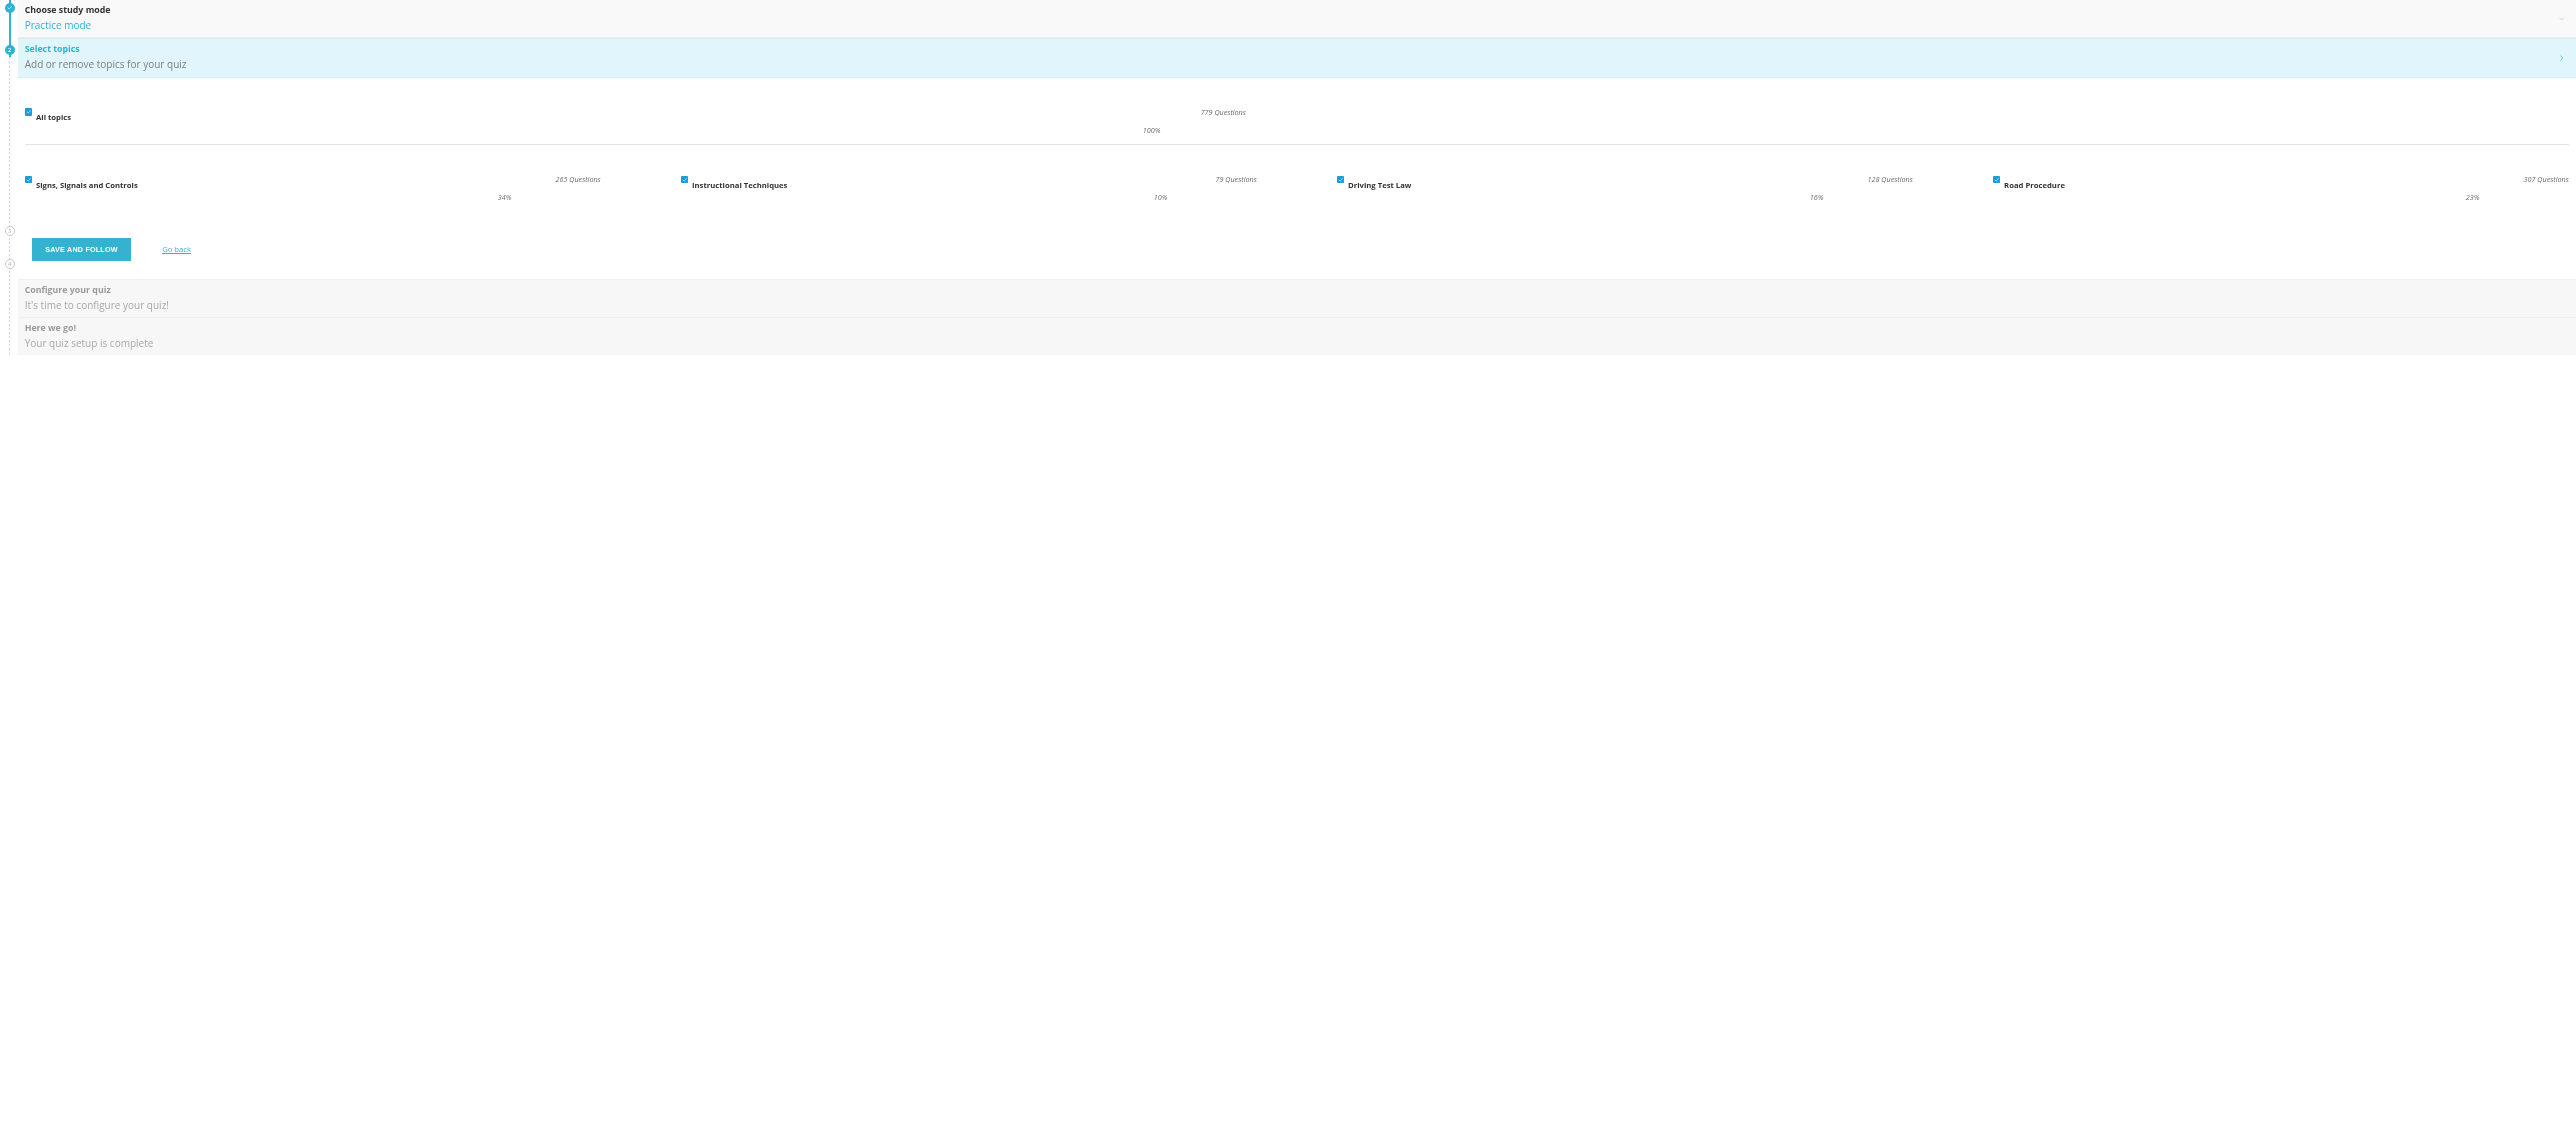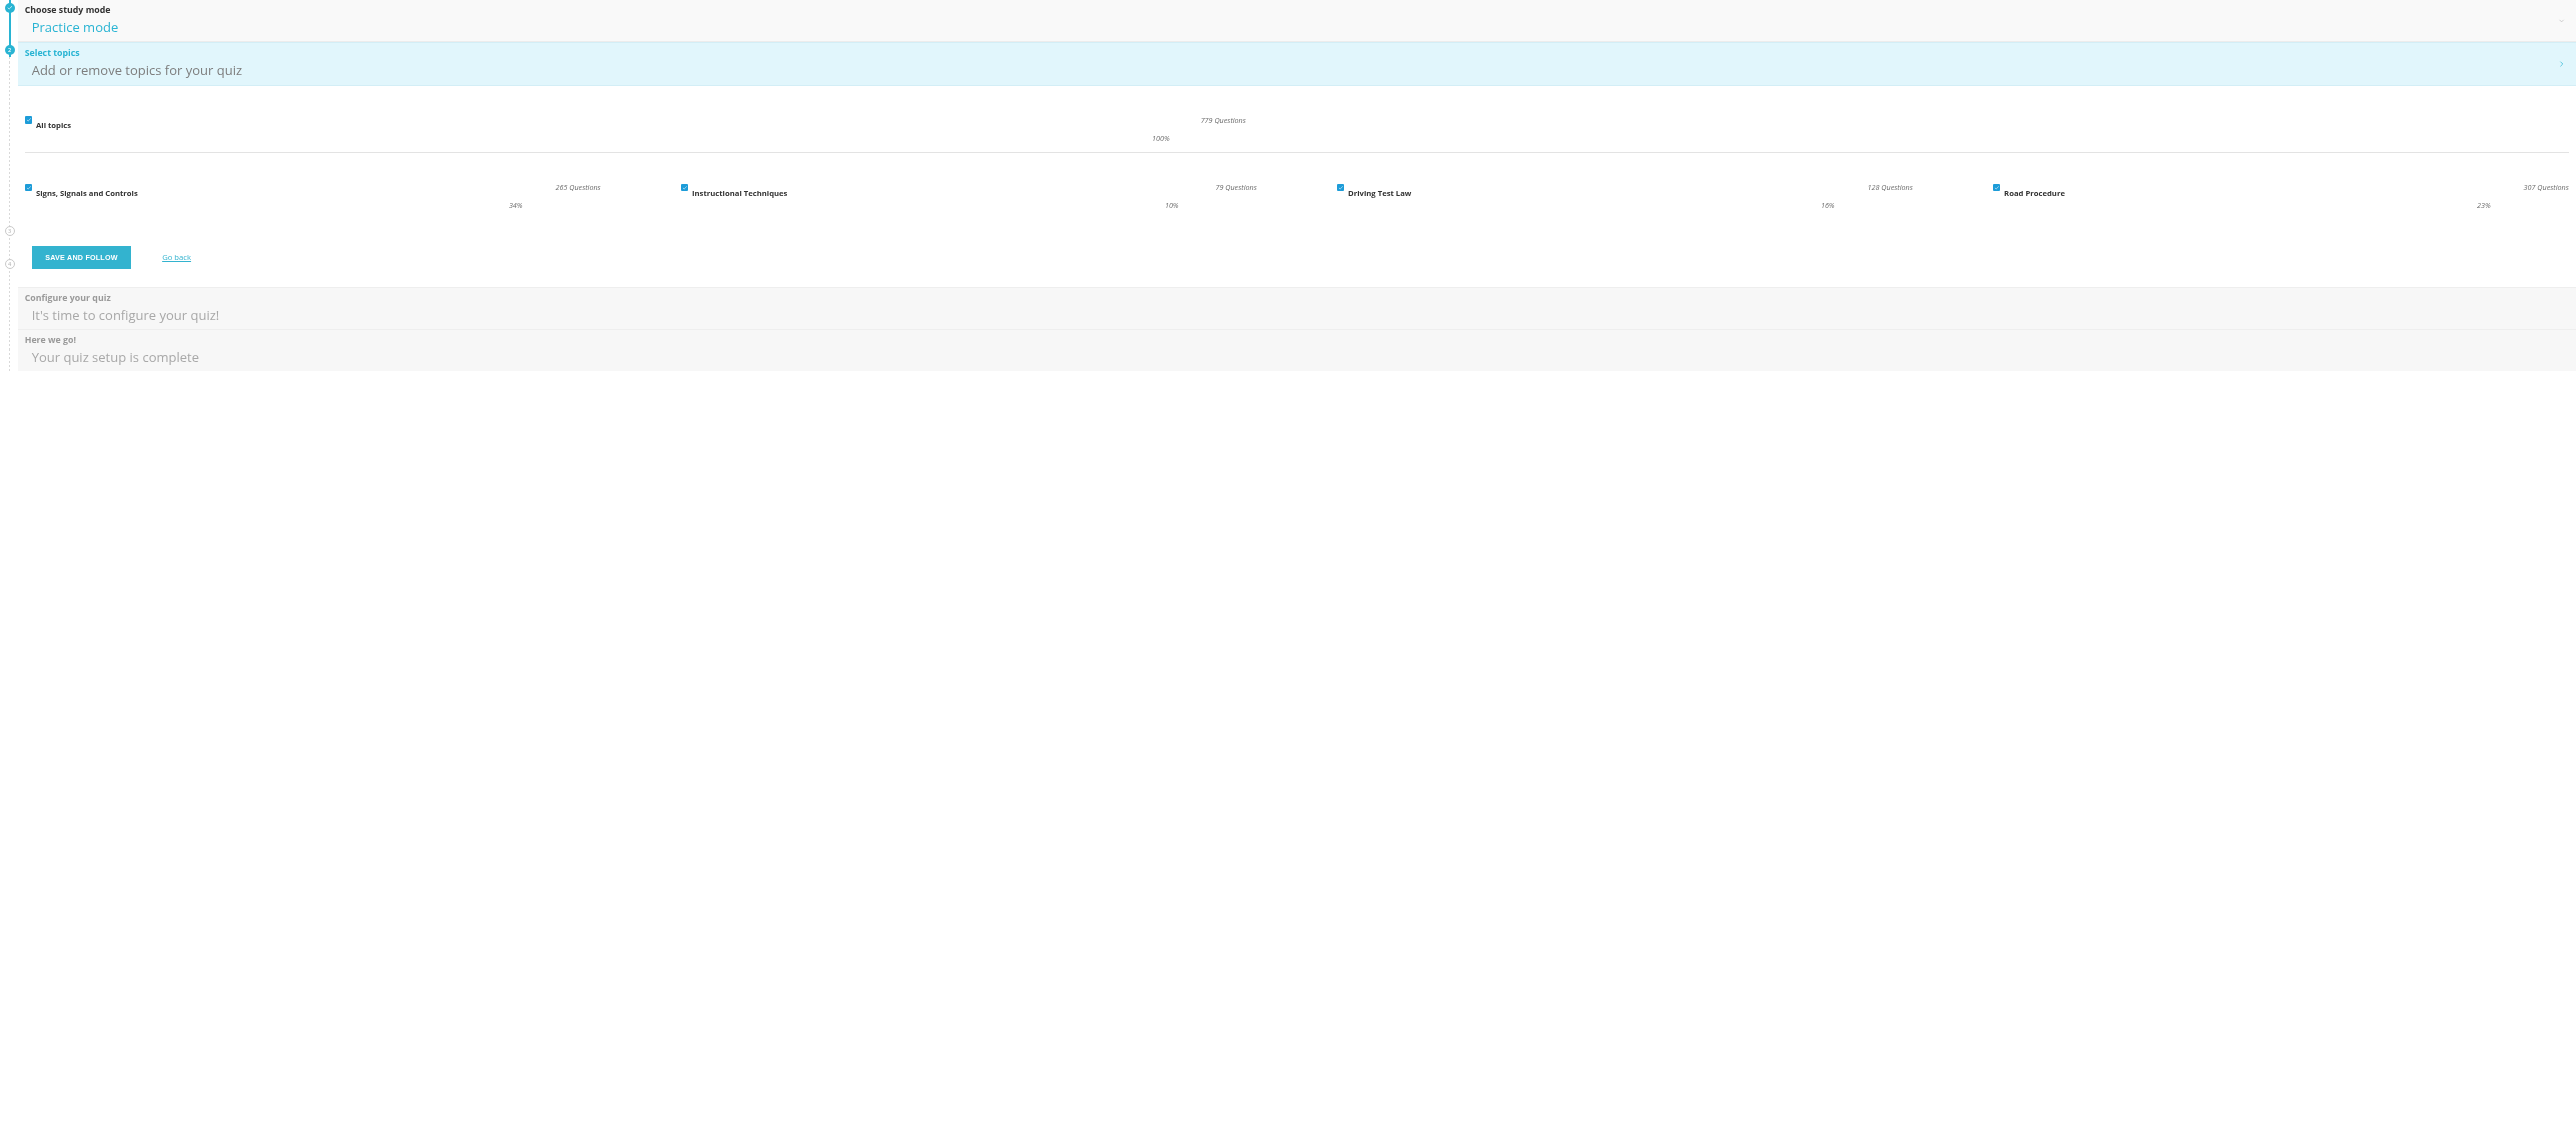--- a/index.html
+++ b/index.html
@@ -86,24 +86,23 @@
   }
   .step-title {
     font-size: 8.8px;
     font-weight: 700;
     color: #333;
     line-height: 1.35;
   }
   .step-header.step2 .step-title { color: #29b4d3; }
   .step-header.future-header .step-title { color: #9a9a9a; }
   .step-sub {
-    font-size: 13px;
+    font-size: 10px;
     color: #7d7d7d;
     margin-top: 1px;
-    margin-left: 7px;
   }
   .step-header.step1 .step-sub { color: #29b4d3; }
   .step-header.future-header .step-sub { color: #a8a8a8; }
 
   .chevron {
     position: absolute;
     right: 11.3px;
     top: 50%;
     transform: translateY(-50%);
     color: #b8b8b8;
@@ -128,21 +127,21 @@
   }
   .topic-row .label {
     font-weight: 700;
     font-size: 7.7px;
     color: #333;
     margin-top: 11px;
   }
   .topic-row .pct {
     font-style: italic;
     color: #6b6b6b;
-    text-align: center;
+    text-align: left;
     font-size: 7.2px;
     margin-top: 36px;
   }
   .topic-row .qcount {
     font-style: italic;
     color: #6b6b6b;
     text-align: right;
     font-size: 7.2px;
   }
 

